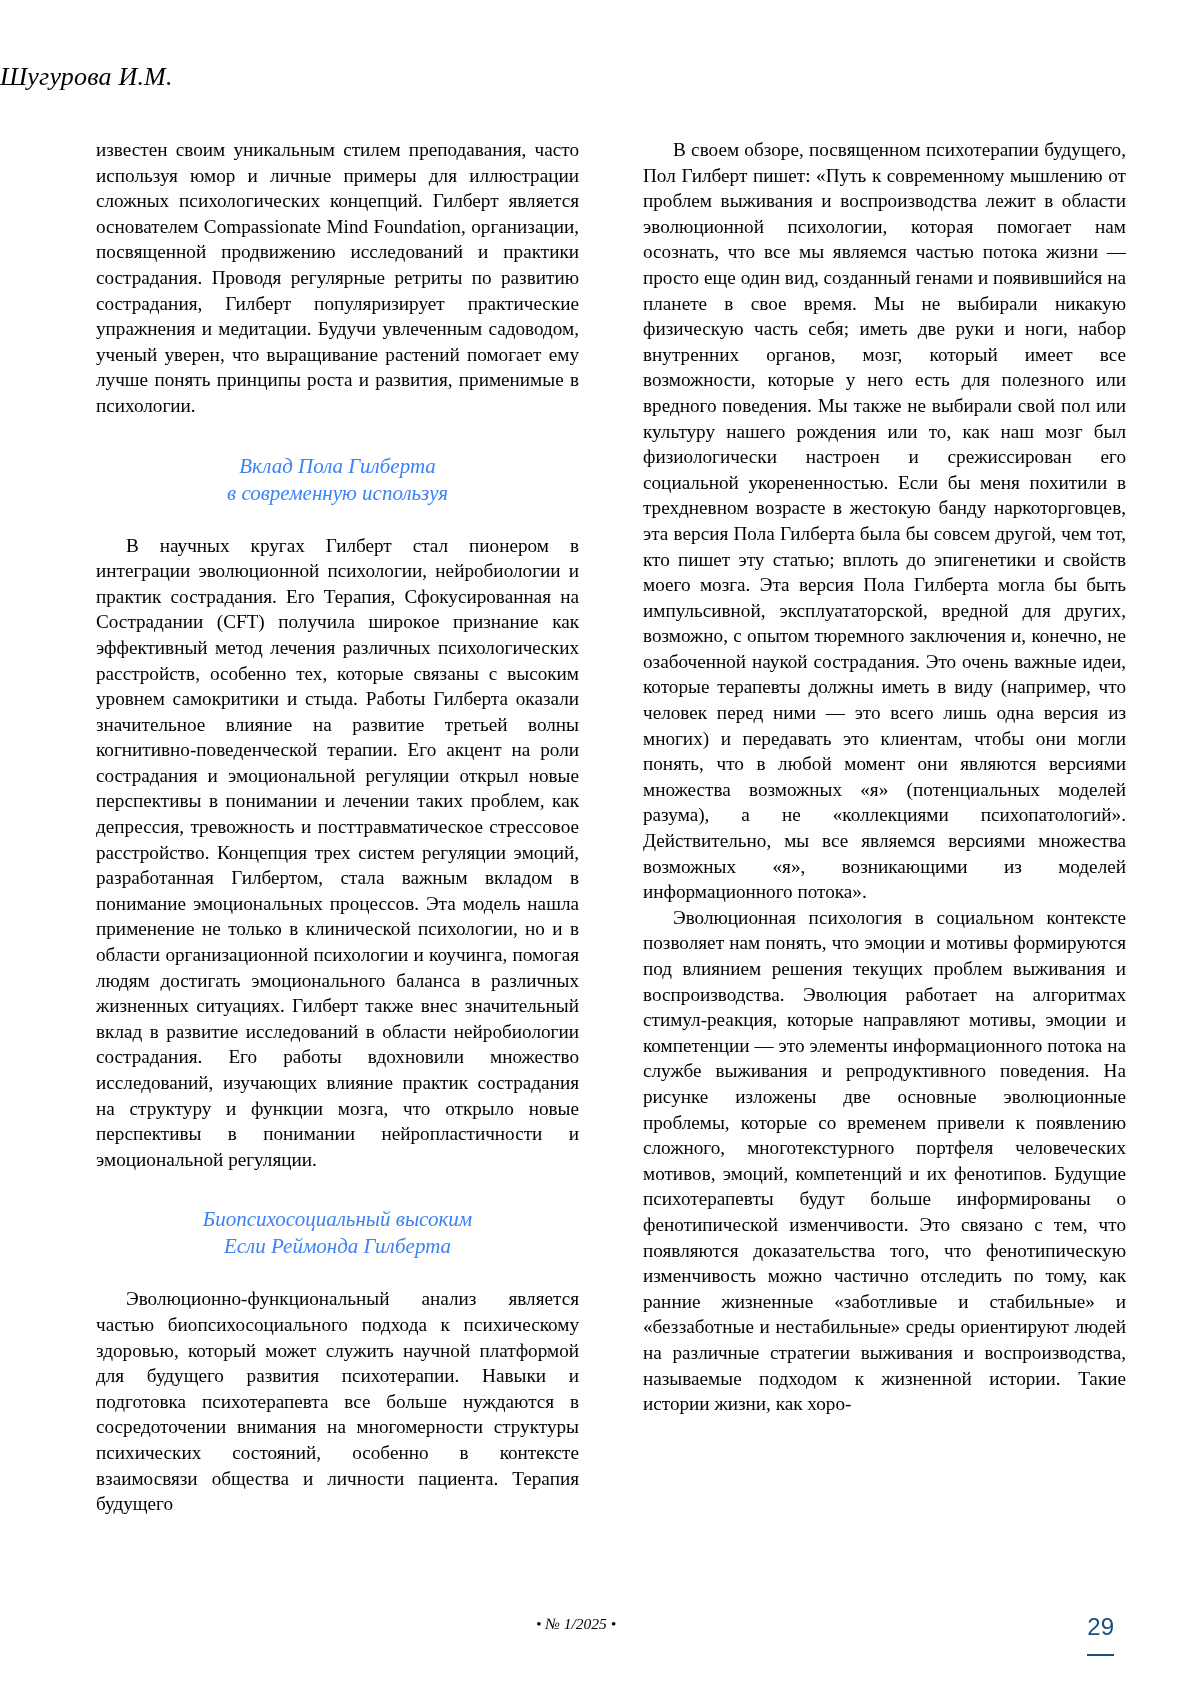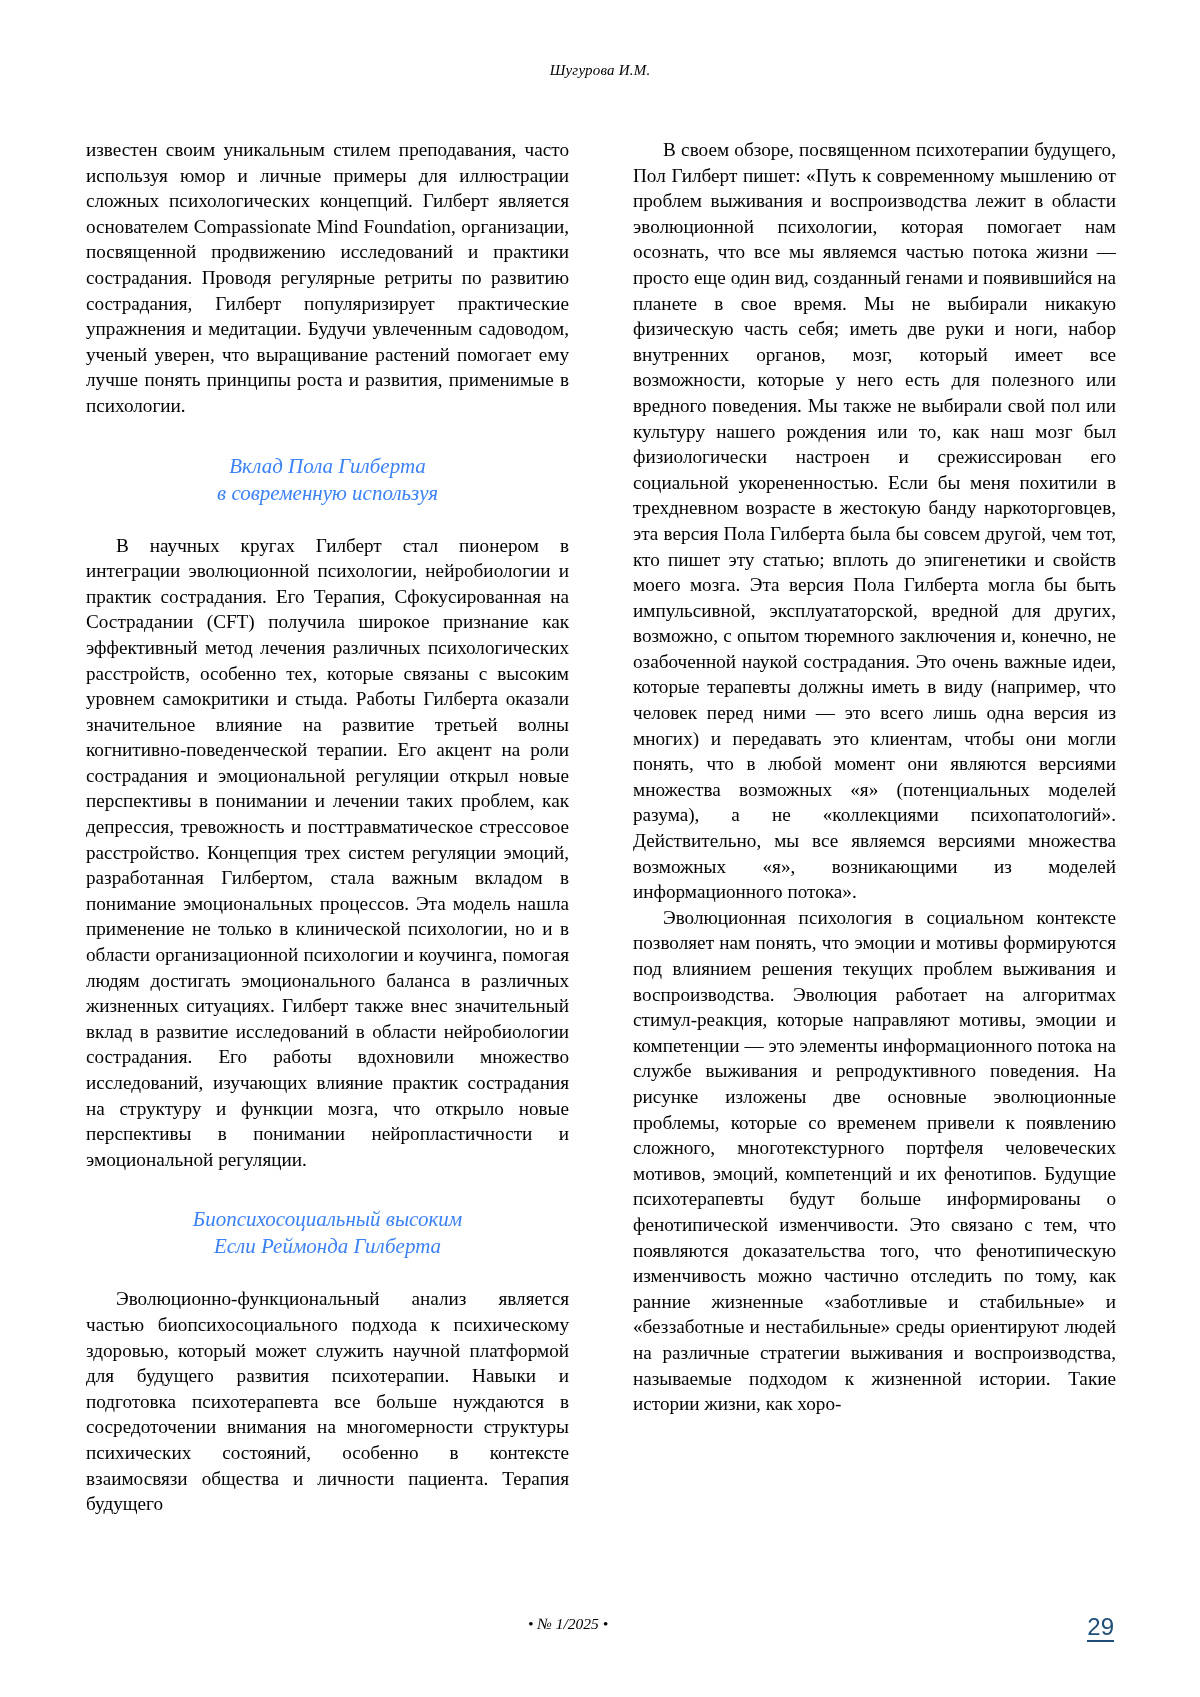--- a/index.html
+++ b/index.html
@@ -20,29 +20,29 @@
     left: 0; top: 0;
     width: 1200px;
     height: 1697px;
     box-sizing: border-box;
   }
   .running-head {
     position: absolute;
     top: 62px;
     left: 0;
     width: 1200px;
-    text-align: center;
+    text-align: left;
     font-style: italic;
-    font-size: 15px;
+    font-size: 26px;
     letter-spacing: 0.2px;
   }
   .columns {
     position: absolute;
     top: 137px;
-    left: 86px;
+    left: 96px;
     width: 1030px;
     height: 1400px;
     display: flex;
     gap: 64px;
   }
   .col {
     width: 491px;
     font-size: 19.2px;
     line-height: 25.6px;
     text-align: justify;
@@ -70,32 +70,33 @@
     display: block;
   }
   .footer {
     position: absolute;
     bottom: 64px;
     left: 0;
     width: 1136px;
     text-align: center;
     font-size: 15.5px;
     font-style: italic;
+    padding-left: 8px;
   }
   .page-number {
     position: absolute;
     bottom: 56px;
     right: 86px;
     font-size: 24px;
     font-family: "Liberation Sans", sans-serif;
     color: #1f4e79;
   }
   .page-number .num {
     border-bottom: 2px solid #1f4e79;
-    padding-bottom: 0;
+    padding-bottom: 14px;
   }
 </style>
 </head>
 <body>
 
 <div class="page">
 
   <div class="running-head">Шугурова И.М.</div>
 
   <div class="columns">

